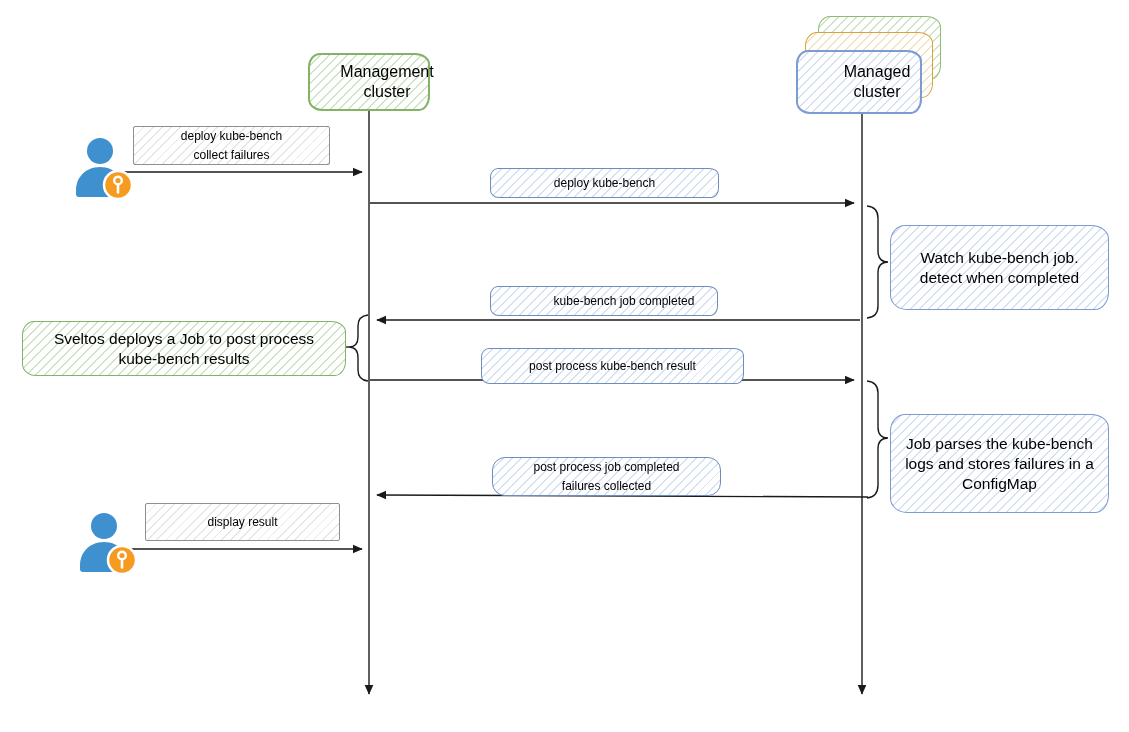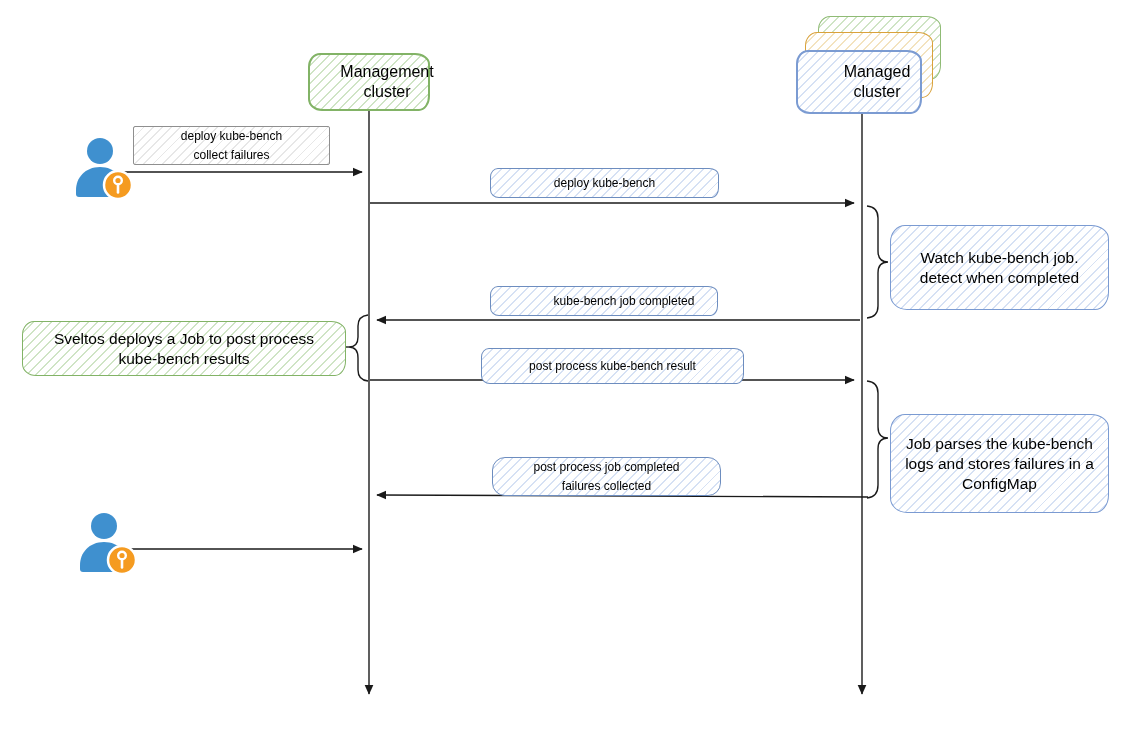--- a/index.html
+++ b/index.html
@@ -87,20 +87,21 @@
   <div class="box cluster fill-green" style="left:308px;top:53px;width:122px;height:58px;">Management
 cluster</div>
 
   <div class="box msg gray fill-gray" style="left:133px;top:126px;width:197px;height:39px;">deploy kube-bench
 collect failures</div>
   <div class="box msg blue fill-blue" style="left:490px;top:168px;width:229px;height:30px;">deploy kube-bench</div>
   <div class="box msg blue fill-blue" style="left:490px;top:286px;width:228px;height:30px;padding-left:40px;">kube-bench job completed</div>
   <div class="box msg blue fill-blue" style="left:481px;top:348px;width:263px;height:36px;">post process kube-bench result</div>
   <div class="box msg blue fill-blue" style="left:492px;top:457px;width:229px;height:39px;border-radius:13px;">post process job completed
 failures collected</div>
+  <div class="box msg gray fill-gray" style="left:145px;top:503px;width:195px;height:38px;">display result</div>
 
   <div class="box note fill-blue" style="left:890px;top:225px;width:219px;height:85px;">Watch kube-bench job.
 detect when completed</div>
   <div class="box note green fill-green" style="left:22px;top:321px;width:324px;height:55px;text-align:center;">Sveltos deploys a Job to post process
 kube-bench results</div>
   <div class="box note fill-blue" style="left:890px;top:400px;width:219px;height:99px;margin-top:14px;">Job parses the kube-bench
 logs and stores failures in a
 ConfigMap</div>
 
 </div>

